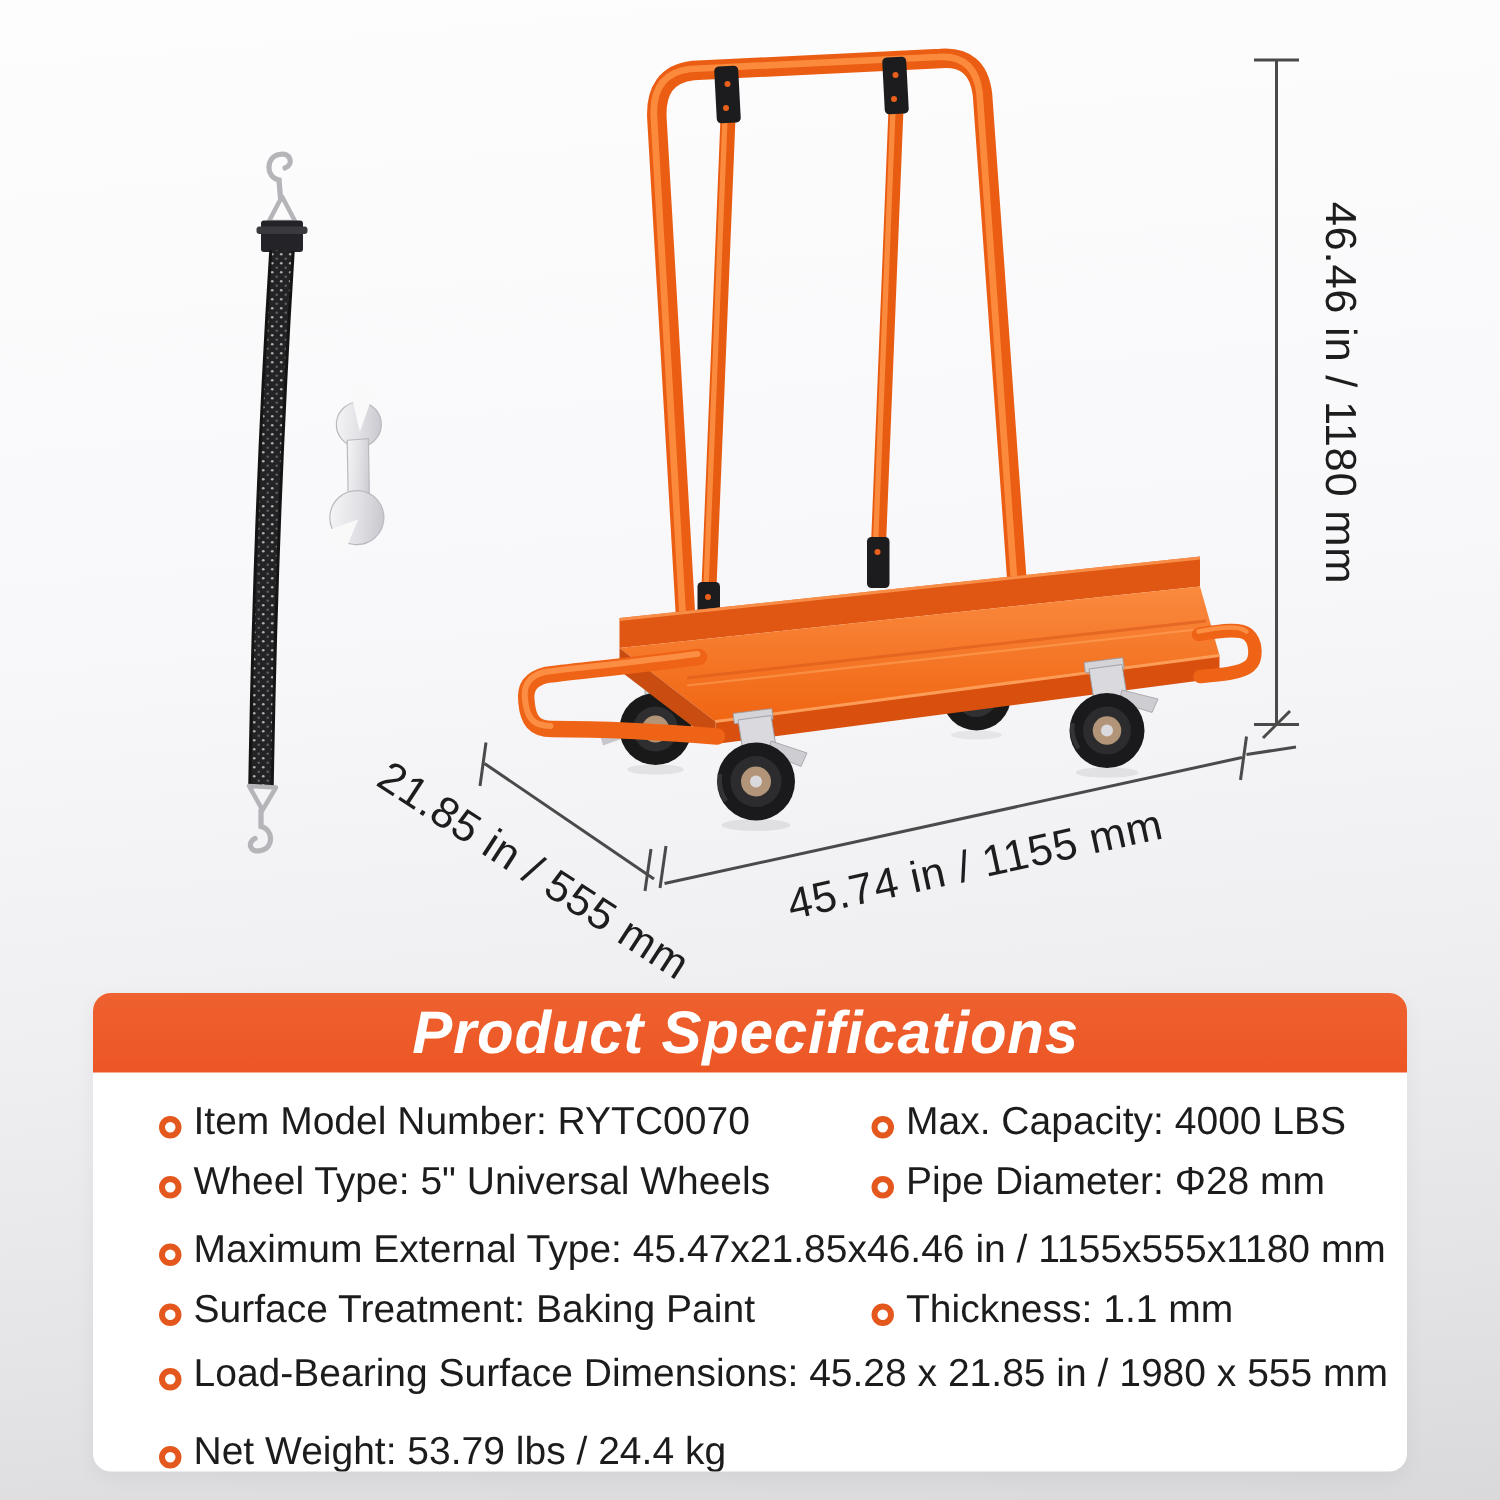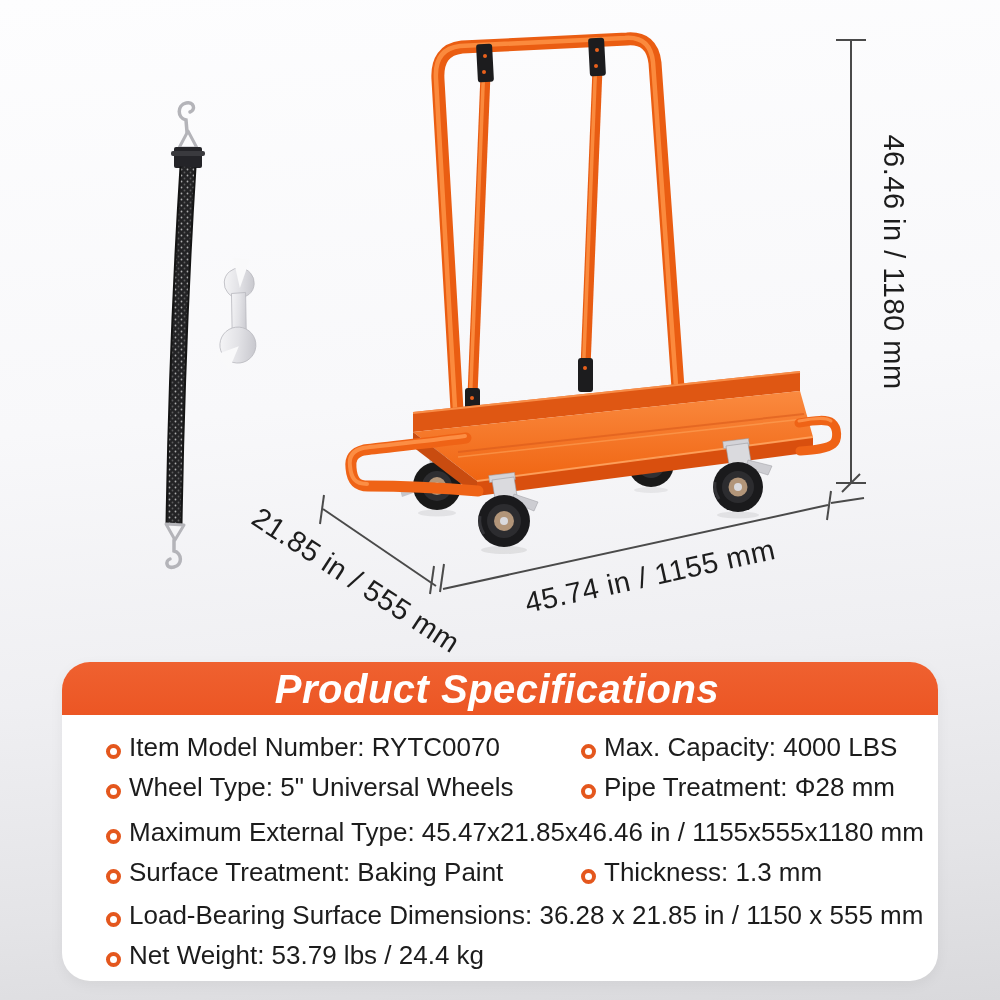--- a/index.html
+++ b/index.html
@@ -7,41 +7,41 @@
     width:1000px;height:1000px;overflow:hidden;
     font-family:"Liberation Sans", sans-serif;
     background:linear-gradient(175deg,#fdfdfe 0%,#f8f8fa 40%,#efeff2 65%,#e4e4e7 85%,#d9d9dc 100%);
   }
   .stage{position:relative;width:1000px;height:1000px;}
   .scene{position:absolute;left:0;top:0;}
 
   
   .panel{
     position:absolute;left:62px;top:662px;width:876px;height:319px;
-    background:#ffffff;border-radius:28px;overflow:hidden;
+    background:#ffffff;border-radius:12px;overflow:hidden;
     box-shadow:0 4px 14px rgba(0,0,0,0.05);
   }
   .panel-head{
     height:53px;display:flex;align-items:center;justify-content:center;
     background:linear-gradient(180deg,#ef6130 0%,#ec5624 100%);
   }
   .panel-head h1{
     margin:0;color:#ffffff;font-size:40px;font-weight:bold;font-style:italic;
     letter-spacing:0.5px;line-height:1;padding-right:6px;
   }
   ul.specs{list-style:none;margin:0;padding:0;}
   li.it{
     position:absolute;display:flex;align-items:center;white-space:nowrap;
     font-size:26px;line-height:34px;color:#1c1c1c;
   }
   li.it .dot{
     flex:0 0 auto;width:7px;height:7px;border:4px solid #e4571d;border-radius:50%;
     background:#fff;margin:9px 8px 0 0;
   }
-  .r1{top:68px}.r2{top:108px}.r3{top:153px}.r4{top:193px}.r5{top:236px}.r6{top:276px}
+  .r1{top:68px}.r2{top:108px}.r3{top:153px}.r4{top:193px}.r5{top:236px}.r6{top:288px}
   .colL{left:44px}.colR{left:519px}
 
   
   text.dim{
     font-family:"Liberation Sans", sans-serif;
     font-size:29px;fill:#1d1d1d;letter-spacing:0.5px;
   }
 </style>
 </head>
 <body>
@@ -214,37 +214,37 @@
       <li class="it r1 colR">
         <span class="dot"></span>
         <span>Max. Capacity: 4000 LBS</span>
       </li>
       <li class="it r2 colL">
         <span class="dot"></span>
         <span>Wheel Type: 5" Universal Wheels</span>
       </li>
       <li class="it r2 colR">
         <span class="dot"></span>
-        <span>Pipe Treatment: Φ28 mm</span>
+        <span>Pipe Diameter: Φ28 mm</span>
       </li>
       <li class="it r3 colL">
         <span class="dot"></span>
         <span>Maximum External Type: 45.47x21.85x46.46 in / 1155x555x1180 mm</span>
       </li>
       <li class="it r4 colL">
         <span class="dot"></span>
         <span>Surface Treatment: Baking Paint</span>
       </li>
       <li class="it r4 colR">
         <span class="dot"></span>
-        <span>Thickness: 1.3 mm</span>
+        <span>Thickness: 1.1 mm</span>
       </li>
       <li class="it r5 colL">
         <span class="dot"></span>
-        <span>Load-Bearing Surface Dimensions: 36.28 x 21.85 in / 1150 x 555 mm</span>
+        <span>Load-Bearing Surface Dimensions: 45.28 x 21.85 in / 1980 x 555 mm</span>
       </li>
       <li class="it r6 colL">
         <span class="dot"></span>
         <span>Net Weight: 53.79 lbs / 24.4 kg</span>
       </li>
     </ul>
   </section>
 </div>
 
 </body></html>

